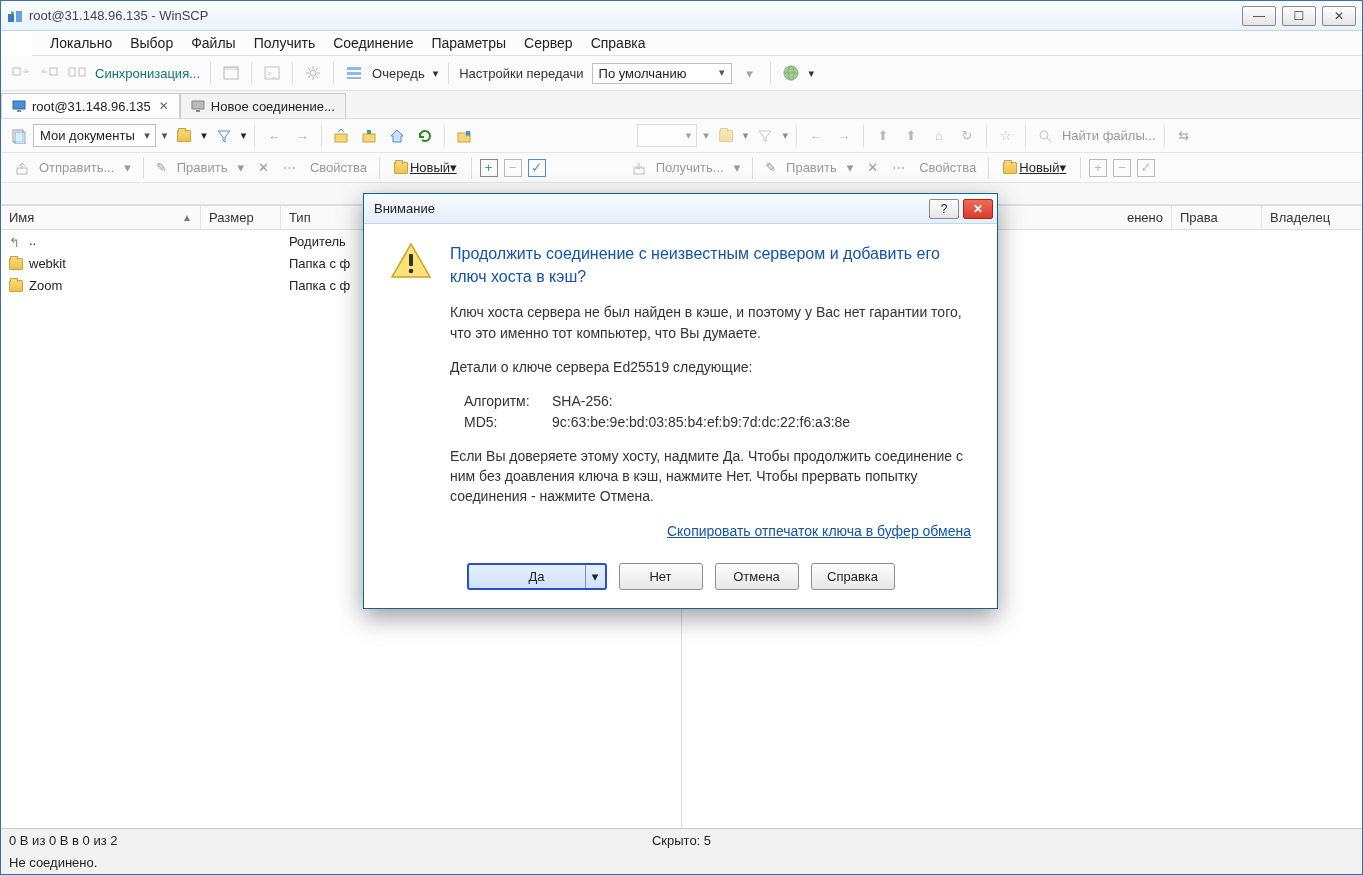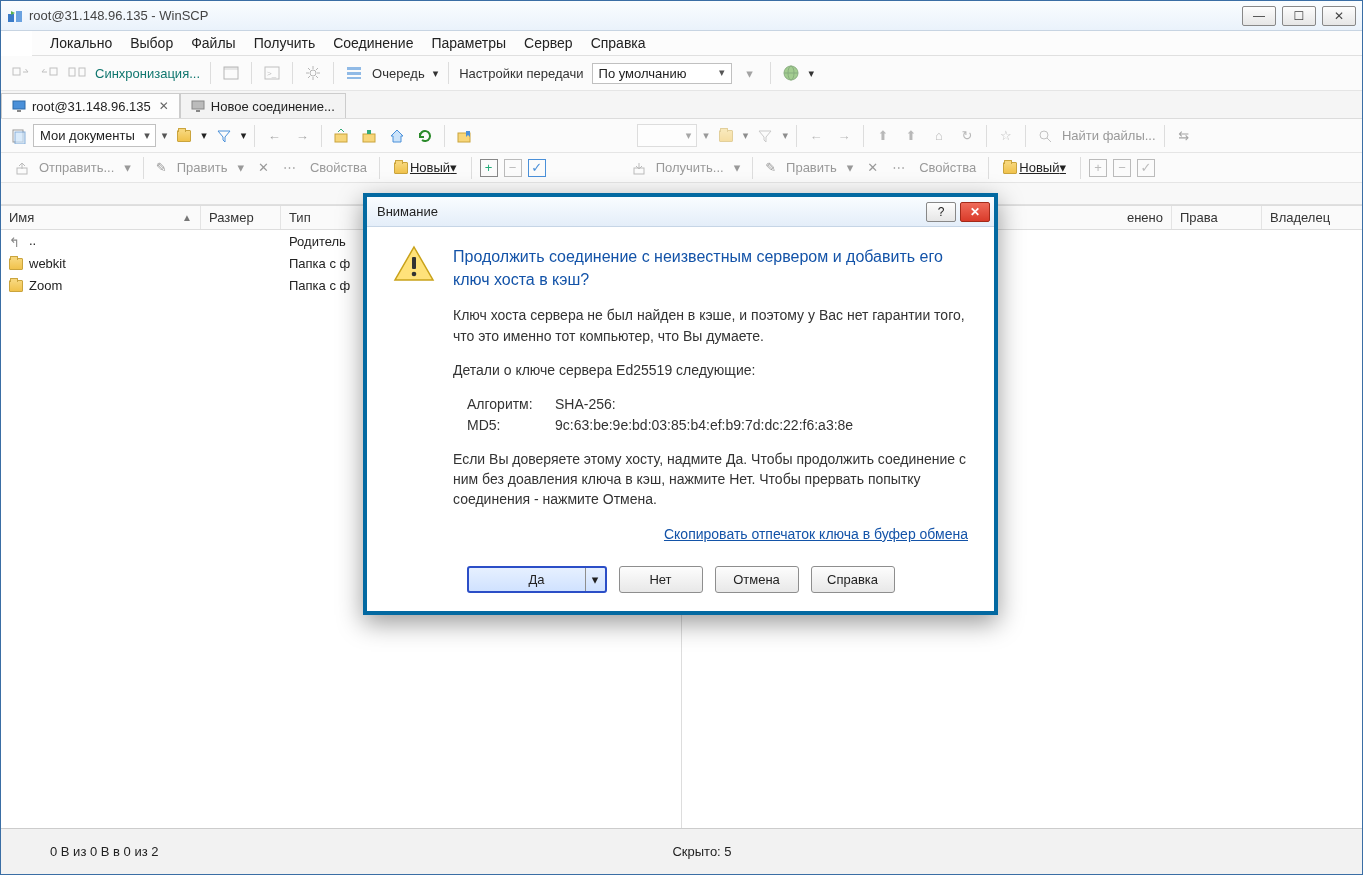--- a/index.html
+++ b/index.html
@@ -49,24 +49,24 @@
   .list-body { flex:1; overflow-y:auto; background:#fff;}
   .row { display:flex; height:22px; align-items:center;}
   .cell { padding: 2px 8px; font-size:13px; overflow:hidden; white-space:nowrap; text-overflow:ellipsis;}
   
   .folder-ic { width:14px; height:12px; display:inline-block; margin-right:6px; background: linear-gradient(#f7d67a,#f0c24c); border-radius:1px; position:relative; vertical-align:middle; border:1px solid #caa43d;}
   .folder-ic::before{content:""; position:absolute; top:-3px; left:0; width:6px; height:3px; background:#f7d67a; border:1px solid #caa43d; border-bottom:none; border-radius:1px 1px 0 0;}
   .up-ic { width:14px; height:14px; display:inline-block; margin-right:6px; vertical-align:middle; position:relative;}
   .up-ic::before{content:"↰"; font-size:13px; color:#888;}
   
   .statusbar { height: 46px; background: #f2f2f2; border-top: 1px solid #ccc; display:flex; flex-direction:column; font-size:13px;}
-  .status-row { flex:1; display:flex; align-items:center; padding: 0 8px; margin-left: 41px;}
+  .status-row { flex:1; display:flex; align-items:center; padding: 0 8px;}
   .status-row.center-split{justify-content:flex-start;}
   .status-center { position:absolute; left:50%; transform:translateX(-50%);}
-  .dialog { position: absolute; left: 362px; top: 192px; width: 635px; background: #fff; border: 4px solid #0369a1; box-shadow: 0 8px 24px rgba(0,0,0,.4); }
+  .dialog { position: absolute; left: 362px; top: 192px; width: 635px; background: #fff; border: 1px solid #0369a1; box-shadow: 0 8px 24px rgba(0,0,0,.4); }
   .dlg-title { height: 30px; background: linear-gradient(#f9fcff,#e4eef9); border-bottom:1px solid #c6d5e6; display:flex; align-items:center; padding:0 4px 0 10px; font-size:13px;}
   .dlg-title .spacer{flex:1;}
   .dlg-title-btn { width:30px; height:20px; margin-left:4px; border:1px solid #888; border-radius:2px; display:flex; align-items:center; justify-content:center; font-size:12px; background:linear-gradient(#fdfdfd,#e6e6e6);}
   .dlg-close { background: linear-gradient(#ef6b5a,#d93b2a); border-color:#a32a1a; color:#fff; font-weight:bold;}
   .dlg-body { padding: 18px 26px 12px 26px; display:flex; gap:18px;}
   .warn-icon { width:42px; height:38px; flex-shrink:0;}
   .dlg-content { flex:1; font-size:14px; color:#333; line-height:1.45;}
   .dlg-heading { color:#1353a8; font-size:16px; margin-bottom:14px; }
   .dlg-para { margin-bottom:14px; }
   .kv { display:grid; grid-template-columns: 88px 1fr; margin-left:14px; margin-bottom:14px; font-size:14px;}
@@ -382,20 +382,23 @@
       </div>
       <div class="list-body"></div>
     </div>
   </div>
 
   <div class="statusbar">
     <div class="status-row center-split" style="position:relative;">
       <span>0 B из 0 B в 0 из 2</span>
       <span class="status-center">Скрыто: 5</span>
     </div>
+    <div class="status-row">
+      <span>Не соединено.</span>
+    </div>
   </div>
 
   <div class="dialog">
     <div class="dlg-title">
       <span>Внимание</span>
       <span class="spacer"></span>
       <div class="dlg-title-btn">?</div>
       <div class="dlg-title-btn dlg-close">✕</div>
     </div>
     <div class="dlg-body">

